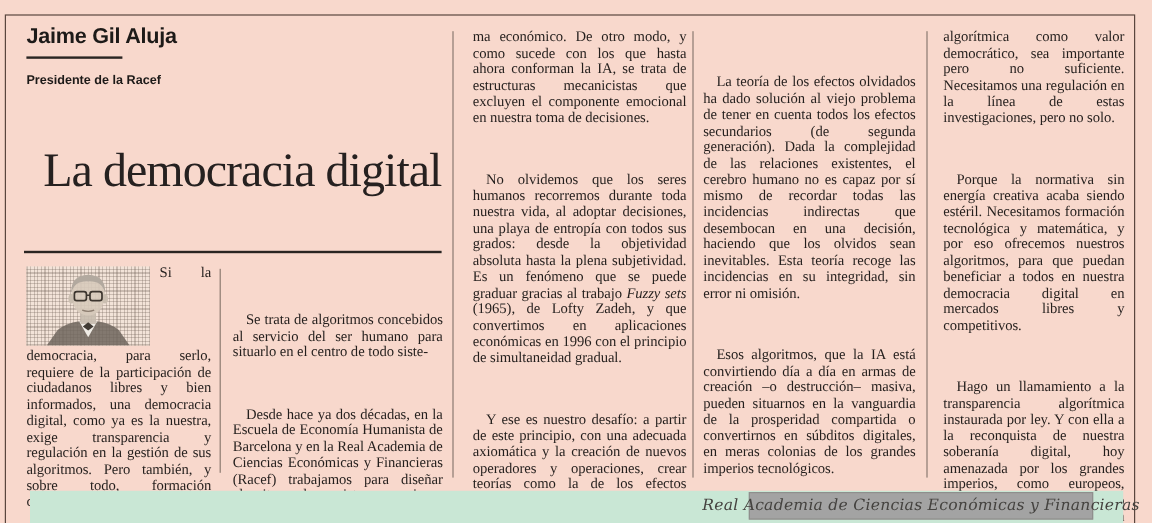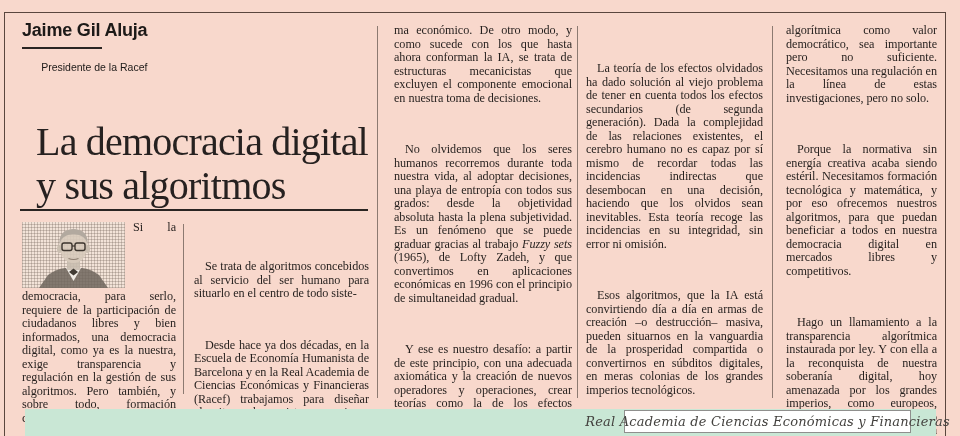--- a/index.html
+++ b/index.html
@@ -4,25 +4,25 @@
 <style>
   html,body{margin:0;padding:0;}
   body{width:960px;height:436px;overflow:hidden;background:#f8d8cc;}
   #canvas{position:relative;width:960px;height:436px;background:#f8d8cc;
           font-family:"Liberation Serif","DejaVu Serif",serif;color:#241f1d;}
 
   .frame{position:absolute;left:4px;top:12px;width:940px;height:470px;
          border:1.5px solid #5a463e;pointer-events:none;}
 
   
-  .hdr{position:absolute;left:22px;top:20px;text-align:right;}
+  .hdr{position:absolute;left:22px;top:20px;}
   .author{margin:0;font-family:"Liberation Sans","DejaVu Sans",sans-serif;
           font-weight:bold;font-size:18px;letter-spacing:-0.2px;color:#1d1a18;}
   .author-rule{width:80px;height:1.5px;background:#2a2522;margin:6px 0 5px 0;}
-  .role{font-family:"Liberation Sans","DejaVu Sans",sans-serif;font-weight:normal;
+  .role{font-family:"Liberation Sans","DejaVu Sans",sans-serif;font-weight:bold;
         font-size:10.5px;color:#1d1a18;margin-top:12px;}
 
   
   .title{position:absolute;left:36px;top:120px;margin:0;font-weight:normal;
          font-size:40px;line-height:44px;letter-spacing:-0.8px;color:#262120;}
   .title-rule{position:absolute;left:20px;top:209px;width:348px;height:1.5px;background:#2a2522;}
 
   
   .col{position:absolute;font-size:12.2px;line-height:13.5px;text-align:justify;
        letter-spacing:-0.05px;hyphens:auto;-webkit-hyphens:auto;}
@@ -44,40 +44,40 @@
   .photo{float:left;width:103px;height:66px;margin:1px 8px 2px 0;position:relative;
          background:
            repeating-linear-gradient(0deg, rgba(110,95,85,.30) 0 1px, transparent 1px 3px),
            repeating-linear-gradient(90deg, rgba(110,95,85,.30) 0 1px, transparent 1px 3px),
            #f2e3d8;}
   .photo svg{position:absolute;left:0;top:0;}
 
   
   .green-band{position:absolute;left:25px;top:409px;width:911px;height:27px;background:#c9e7d5;}
   .script-box{position:absolute;left:624px;top:410px;width:287px;height:23px;
-              background:#ffffff;border:1px solid #8f8f8d;box-sizing:border-box;
+              background:#a3a3a3;border:1px solid #8f8f8d;box-sizing:border-box;
               display:flex;align-items:center;justify-content:center;}
   .script-box span{font-family:"DejaVu Serif","Liberation Serif",serif;
                    font-style:italic;font-size:13px;letter-spacing:0.2px;color:#44423f;
                    white-space:nowrap;}
 </style>
 </head>
 <body>
 
 <div id="canvas">
 
   <div class="frame"></div>
 
   <div class="hdr">
     <h2 class="author">Jaime Gil Aluja</h2>
     <div class="author-rule"></div>
     <div class="role">Presidente de la Racef</div>
   </div>
 
-  <h1 class="title"><span>La democracia digital</span><br><span>y sus algoritmos</span></h1>
+  <h1 class="title"><span>La democracia digital</span><br></h1>
   <div class="title-rule"></div>
 
   <div class="col col1">
     <div class="photo">
       <svg width="103" height="66" viewBox="0 0 103 66">
         <path d="M17 66 L26 53 Q34 47 43 46 L60 46 Q69 47 77 53 L86 66 Z" fill="#6e655d" opacity="0.85"></path>
         <path d="M44 46 L51.5 59 L59 46 Z" fill="#f0ece6"></path>
         <rect x="45" y="36" width="13" height="12" fill="#c8bcaf" opacity="0.9"></rect>
         <ellipse cx="51.5" cy="24" rx="14" ry="17" fill="#d7cabb" opacity="0.9"></ellipse>
         <path d="M37.5 22 Q36.5 8 51.5 7 Q66.5 8 65.5 22 Q63 12 51.5 12.5 Q40 12 37.5 22 Z" fill="#b2a99f"></path>

